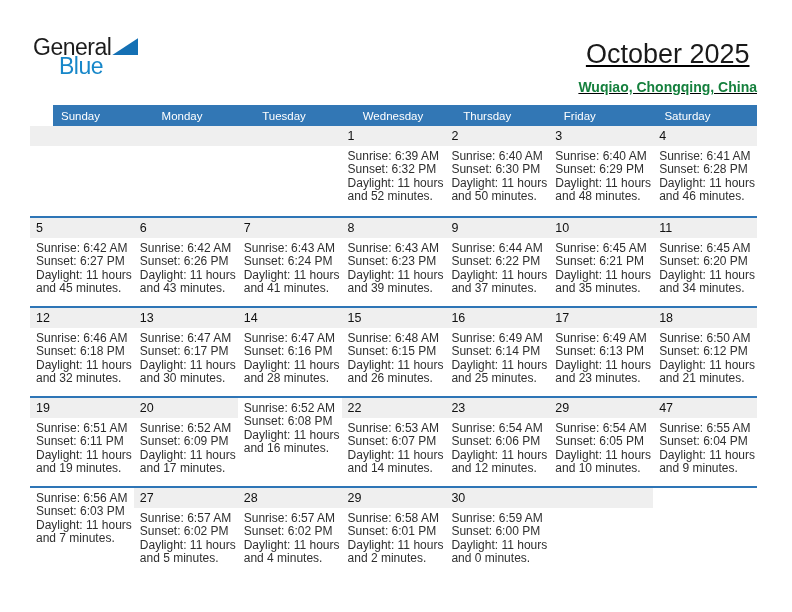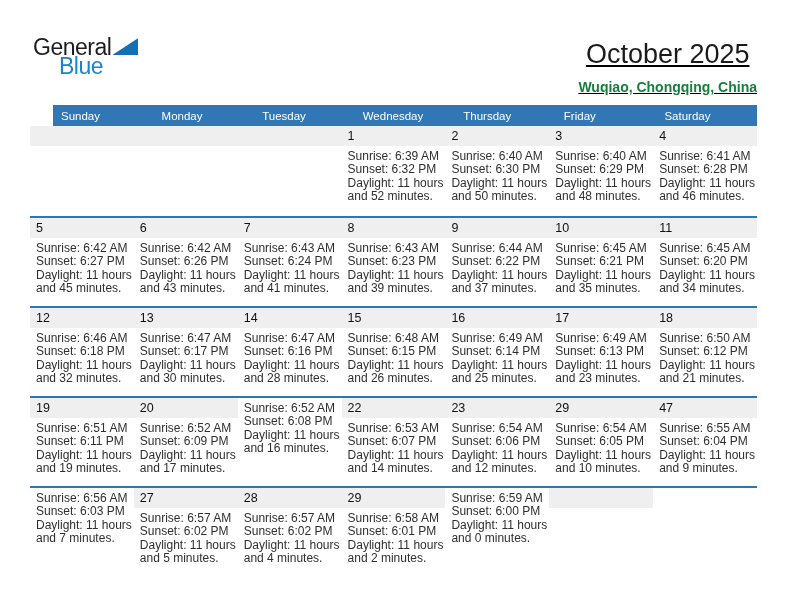--- a/index.html
+++ b/index.html
@@ -391,20 +391,21 @@
     <div class="day-number">29</div>
     <div class="day-details">
               <div>Sunrise: 6:58 AM</div>
               <div>Sunset: 6:01 PM</div>
               <div>Daylight: 11 hours</div>
               <div>and 2 minutes.</div>
             </div>
   </div>
 
   <div class="day-cell">
+    <div class="day-number">30</div>
     <div class="day-details">
               <div>Sunrise: 6:59 AM</div>
               <div>Sunset: 6:00 PM</div>
               <div>Daylight: 11 hours</div>
               <div>and 0 minutes.</div>
             </div>
   </div>
 
 
   <div class="day-cell">

